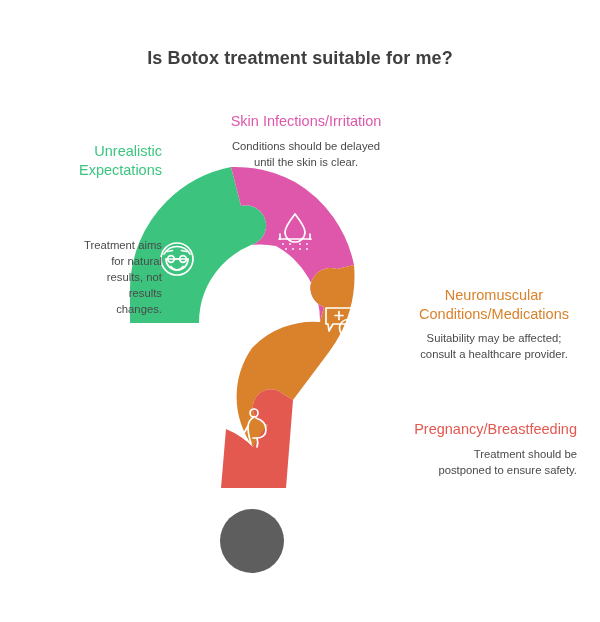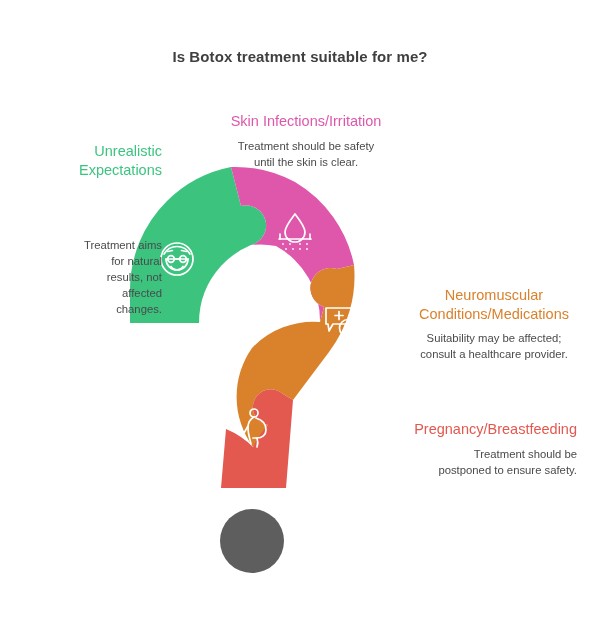--- a/index.html
+++ b/index.html
@@ -18,21 +18,21 @@
     position: relative;
     width: 600px;
     height: 622px;
   }
   .title {
     position: absolute;
     top: 48px;
     left: 0;
     width: 600px;
     text-align: center;
-    font-size: 15px;
+    font-size: 18px;
     font-weight: bold;
     color: #3f3f3f;
     letter-spacing: 0.1px;
   }
   .graphic-layer {
     position: absolute;
     left: 0;
     top: 0;
     width: 600px;
     height: 622px;
@@ -201,35 +201,35 @@
         <path d="M 7 20 L 3 27" class="icon-glyph"></path>
       </g>
     </g>
 
     <circle cx="252" cy="541" r="32" fill="#5e5e5e"></circle>
   </svg>
 
   <div class="callout callout-skin">
     <div class="callout-title" style="color:#de57ab">Skin Infections/Irritation</div>
     <div class="callout-body">
-      <div>Treatment should be safety</div>
+      <div>Conditions should be delayed</div>
       <div>until the skin is clear.</div>
     </div>
   </div>
 
   <div class="callout callout-unrealistic">
     <div class="callout-title" style="color:#3cc47f">
       <div>Unrealistic</div>
       <div>Expectations</div>
     </div>
     <div class="callout-body">
       <div>Treatment aims</div>
       <div>for natural</div>
       <div>results, not</div>
-      <div>affected</div>
+      <div>results</div>
       <div>changes.</div>
     </div>
   </div>
 
   <div class="callout callout-neuro">
     <div class="callout-title" style="color:#d9822b">
       <div>Neuromuscular</div>
       <div>Conditions/Medications</div>
     </div>
     <div class="callout-body">

